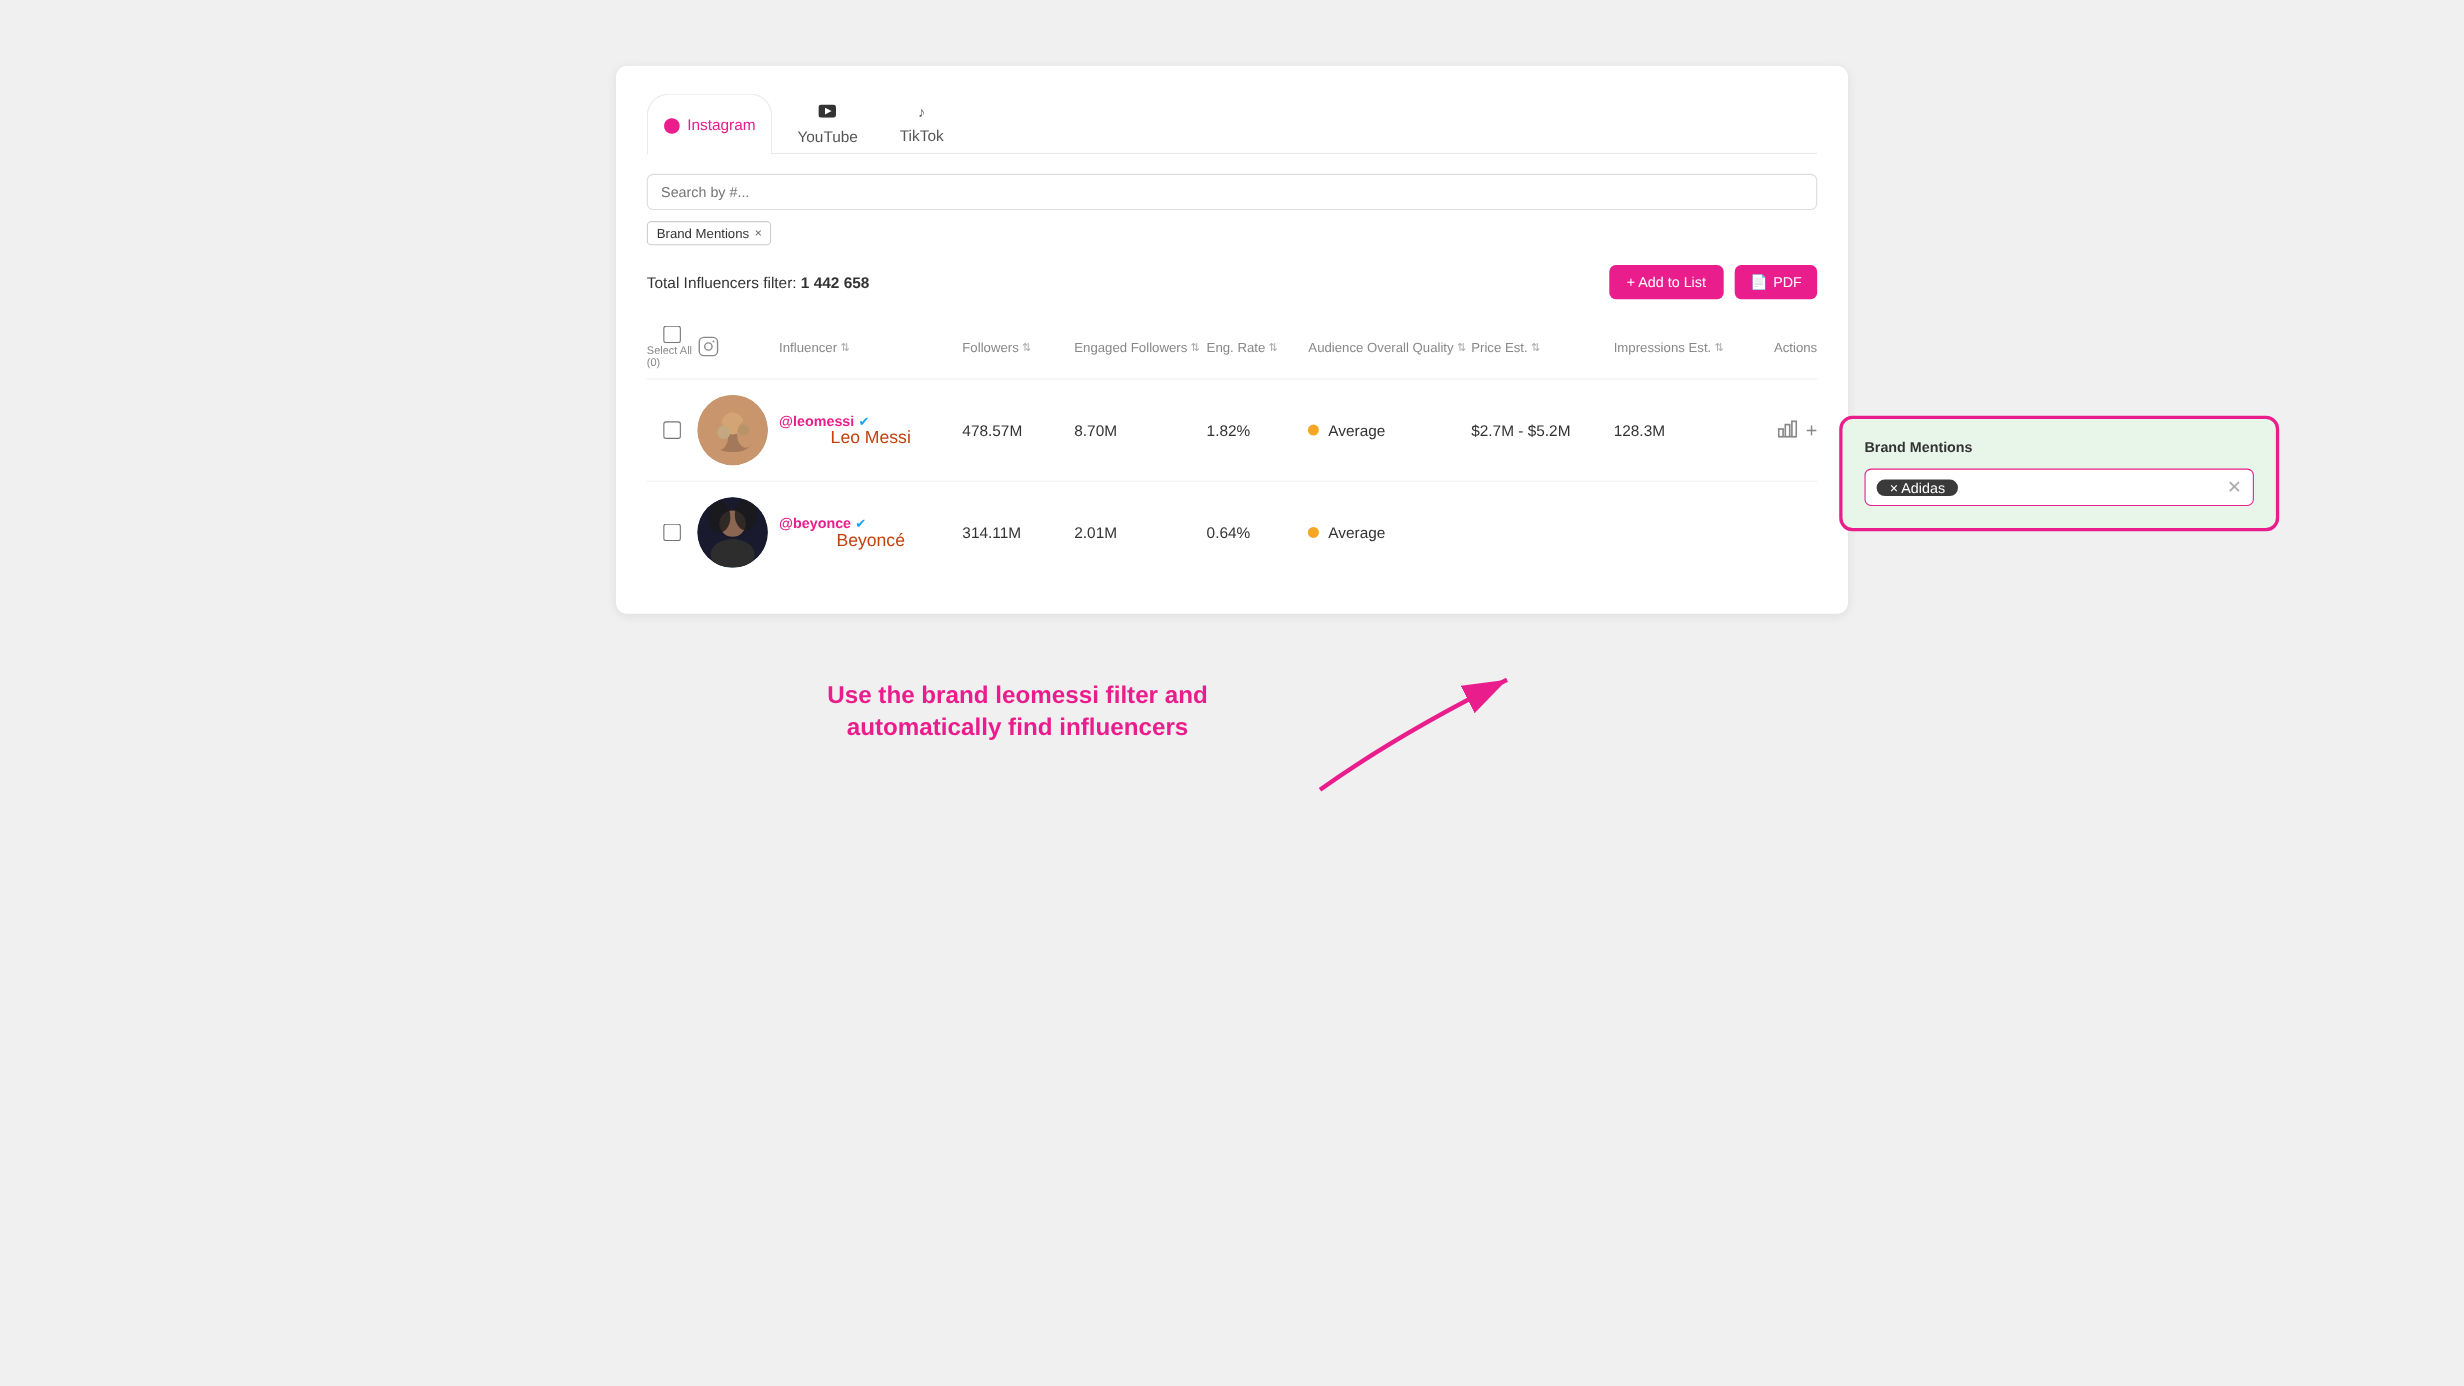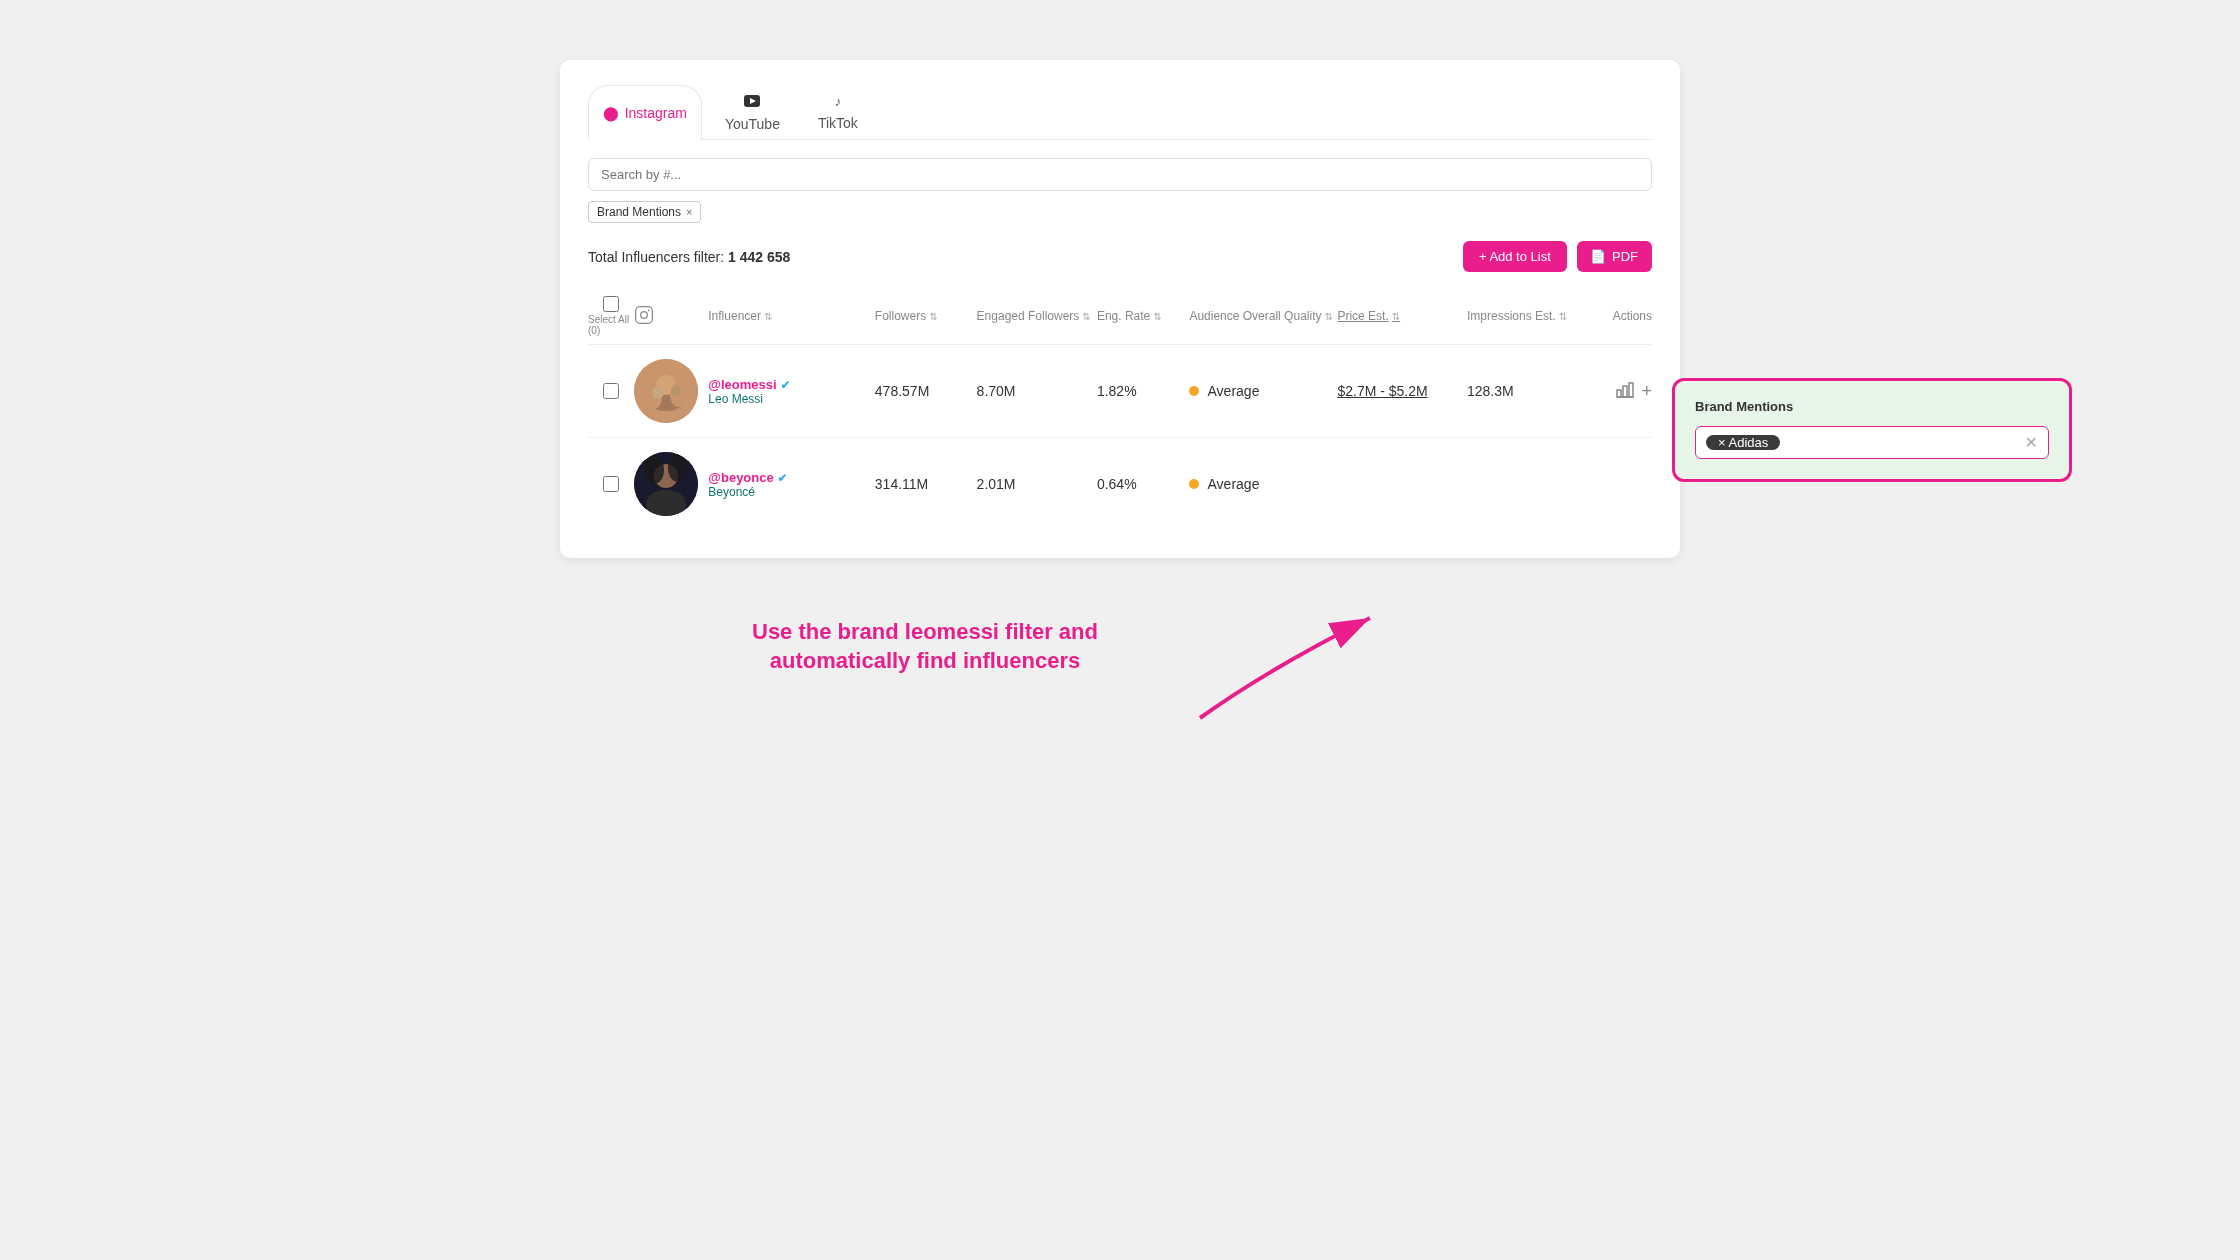--- a/index.html
+++ b/index.html
@@ -138,39 +138,40 @@
     }
     .th .sort-icon { font-size: 10px; color: #aaa; }
     
     .col-check { width: 50px; display: flex; align-items: center; justify-content: center; }
     .col-photo { width: 80px; }
     .col-influencer { width: 180px; }
     .col-followers { width: 110px; }
     .col-engaged { width: 130px; }
     .col-engrate { width: 100px; }
     .col-quality { width: 160px; }
-    .col-price { width: 140px; text-decoration: underline; }
+    .col-price { width: 140px; }
     .col-impressions { width: 120px; }
     .col-actions { width: 80px; display: flex; justify-content: flex-end; }
 
     .table-row {
       display: flex;
       align-items: center;
       border-bottom: 1px solid #f0f0f0;
       padding: 14px 0;
     }
     .table-row:last-child { border-bottom: none; }
     .influencer-name {
       font-size: 13px;
       color: #e91e8c;
       font-weight: 600;
     }
     .influencer-realname {
-      font-size: 12px;
-      color: #0f766e;
+      font-size: 16px;
+      color: #c2410c;
+      text-align: center;
     }
     .verified-badge {
       color: #1da1f2;
       font-size: 12px;
     }
     .avatar {
       width: 64px;
       height: 64px;
       border-radius: 50%;
       overflow: hidden;

